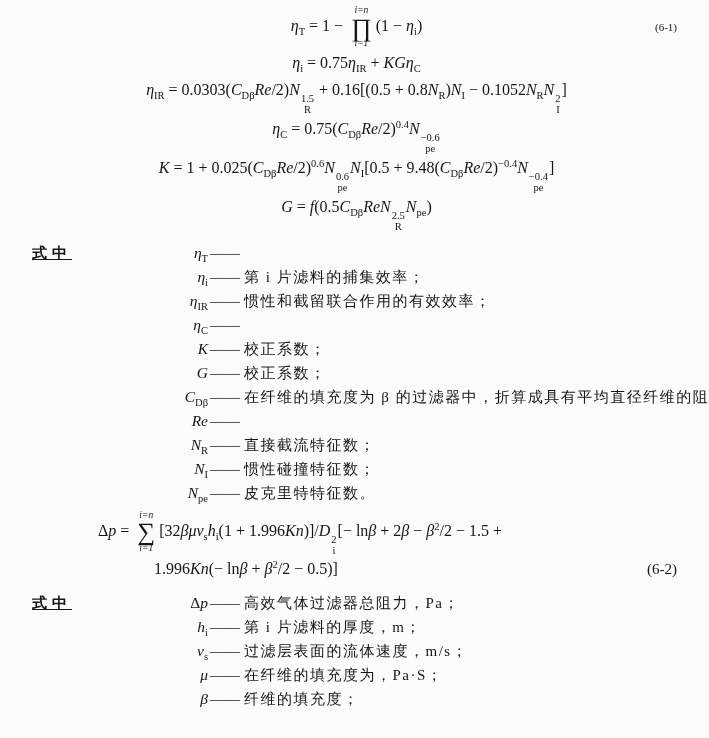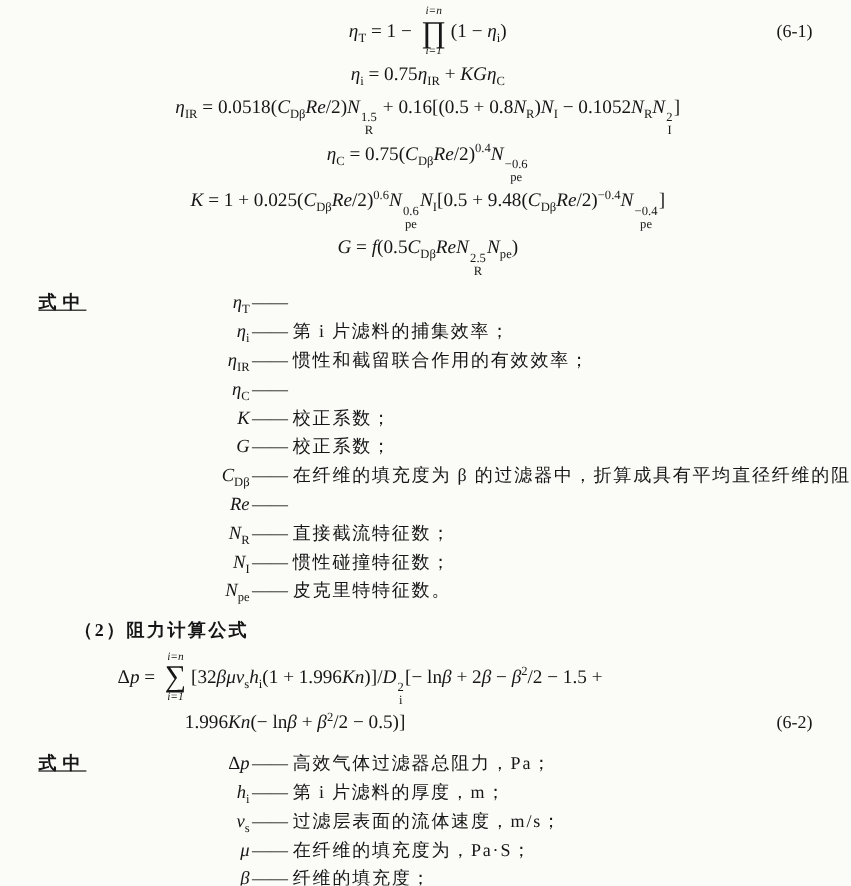--- a/index.html
+++ b/index.html
@@ -4,21 +4,21 @@
 <style>
   html,body{margin:0;padding:0;}
   body{
     width:709px;height:738px;overflow:hidden;
     background:#fbfbf8;color:#161616;
     font-family:"Liberation Serif","DejaVu Serif",serif;
   }
   .page{padding:6px 26px 0 30px;position:relative;}
   
   .eq-row{position:relative;text-align:center;font-size:16px;line-height:27px;min-height:27px;white-space:nowrap;}
-  .eq-row .tag{position:absolute;right:6px;top:50%;transform:translateY(-50%);font-size:15px;font-style:normal;}
+  .eq-row .tag{position:absolute;right:6px;top:50%;transform:translateY(-50%);font-size:11px;font-style:normal;}
   .vt{font-style:italic;}
   .rm{font-style:normal;}
   sub,sup{font-size:10.5px;line-height:0;}
   .ss{display:inline-flex;flex-direction:column;align-items:center;font-size:10.5px;line-height:1.05;vertical-align:-7px;margin:0 1px;}
   .bigop{display:inline-flex;flex-direction:column;align-items:center;line-height:1;vertical-align:middle;margin:0 4px;}
   .bigop .lim{font-size:9.5px;font-style:italic;}
   .bigop .opg{font-size:25px;line-height:.95;font-style:normal;}
   
   .def-block{position:relative;margin-top:9px;}
   .where{position:absolute;left:2px;top:0;font-size:15px;font-weight:bold;letter-spacing:5px;line-height:24px;text-decoration:underline;}
@@ -47,21 +47,21 @@
             <span class="opg">∏</span>
             <span class="lim">i=1</span>
           </span><span class="rm">(1 − </span><span class="vt">η</span><sub>i</sub><span class="rm">)</span></span>
         <span class="tag">(6-1)</span>
       </div>
       <div class="eq-row">
         <span class="eq"><span class="vt">η</span><sub>i</sub><span class="rm"> = 0.75</span><span class="vt">η</span><sub>IR</sub><span class="rm"> + </span><span class="vt">KG</span><span class="vt">η</span><sub>C</sub></span>
         <span class="tag"></span>
       </div>
       <div class="eq-row">
-        <span class="eq"><span class="vt">η</span><sub>IR</sub><span class="rm"> = 0.0518(</span><span class="vt">C</span><sub>Dβ</sub><span class="vt">Re</span><span class="rm">/2)</span><span class="vt">N</span><span class="ss">
+        <span class="eq"><span class="vt">η</span><sub>IR</sub><span class="rm"> = 0.0303(</span><span class="vt">C</span><sub>Dβ</sub><span class="vt">Re</span><span class="rm">/2)</span><span class="vt">N</span><span class="ss">
             <span>1.5</span>
             <span>R</span>
           </span><span class="rm"> + 0.16[(0.5 + 0.8</span><span class="vt">N</span><sub>R</sub><span class="rm">)</span><span class="vt">N</span><sub>I</sub><span class="rm"> − 0.1052</span><span class="vt">N</span><sub>R</sub><span class="vt">N</span><span class="ss">
             <span>2</span>
             <span>I</span>
           </span><span class="rm">]</span></span>
         <span class="tag"></span>
       </div>
       <div class="eq-row">
         <span class="eq"><span class="vt">η</span><sub>C</sub><span class="rm"> = 0.75(</span><span class="vt">C</span><sub>Dβ</sub><span class="vt">Re</span><span class="rm">/2)</span><sup>0.4</sup><span class="vt">N</span><span class="ss">
@@ -141,21 +141,20 @@
           <span class="def">惯性碰撞特征数；</span>
         </div>
         <div class="def-row">
           <span class="sym"><span class="vt">N</span><sub>pe</sub></span>
           <span class="dash">——</span>
           <span class="def">皮克里特特征数。</span>
         </div>
       </div>
   </div>
 
-  <div class="sec-head">（2）阻力计算公式</div>
 
   <div class="eq2">
     <div class="l1"><span class="rm">Δ</span><span class="vt">p</span><span class="rm"> = </span><span class="bigop">
           <span class="lim">i=n</span>
           <span class="opg">∑</span>
           <span class="lim">i=1</span>
         </span><span class="rm">[32</span><span class="vt">βμv</span><sub>s</sub><span class="vt">h</span><sub>i</sub><span class="rm">(1 + 1.996</span><span class="vt">Kn</span><span class="rm">)]/</span><span class="vt">D</span><span class="ss">
           <span>2</span>
           <span>i</span>
         </span><span class="rm">[− ln</span><span class="vt">β</span><span class="rm"> + 2</span><span class="vt">β</span><span class="rm"> − </span><span class="vt">β</span><sup>2</sup><span class="rm">/2 − 1.5 +</span></div>

